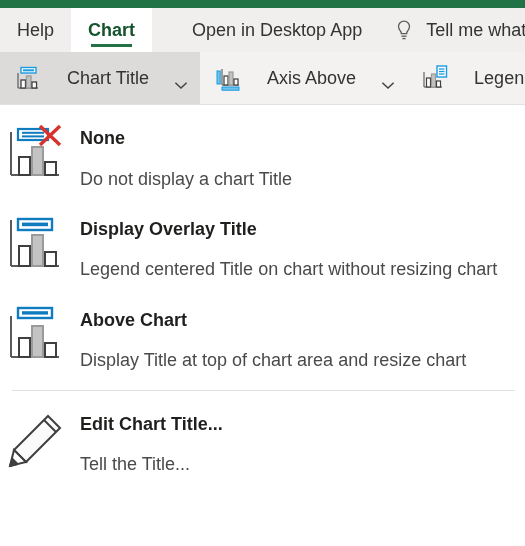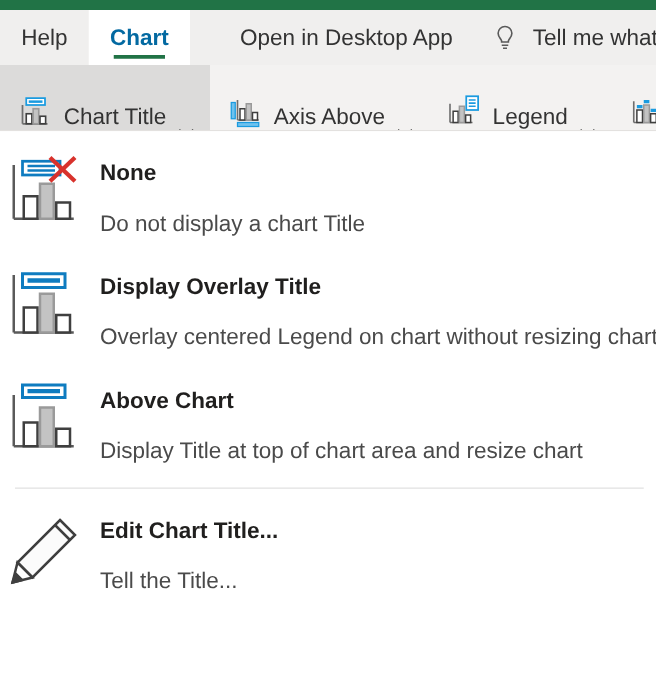--- a/index.html
+++ b/index.html
@@ -35,21 +35,21 @@
     align-items: center;
     padding: 0 17px;
     font-size: 18px;
     color: #333333;
     position: relative;
     cursor: default;
     white-space: nowrap;
   }
   .tab.active {
     background: #ffffff;
-    color: #0369a1;
+    color: #14532d;
     font-weight: 600;
   }
   .tab.active .tab-underline {
     position: absolute;
     left: 20px;
     right: 20px;
     bottom: 5px;
     height: 3px;
     background: #217346;
   }
@@ -73,26 +73,27 @@
   .ribbon {
     height: 52px;
     background: #f3f2f1;
     display: flex;
     align-items: stretch;
     border-bottom: 1px solid #e3e1df;
     overflow: hidden;
   }
   .ribbon-btn {
     display: flex;
-    align-items: flex-end;
+    align-items: center;
     padding: 0 12px;
     font-size: 18px;
     color: #333333;
     white-space: nowrap;
     cursor: default;
+    gap: 16px;
   }
   .ribbon-btn.active {
     background: #dcdbda;
   }
   .ribbon-ico {
     width: 30px;
     height: 30px;
     margin-right: 9px;
     flex: 0 0 auto;
   }
@@ -289,21 +290,21 @@
         <line x1="7" y1="53" x2="55" y2="53" stroke="#5a5a5a" stroke-width="2"></line>
         <rect x="15" y="33" width="11" height="20" fill="#ffffff" stroke="#3f3f3f" stroke-width="2"></rect>
         <rect x="28" y="22" width="11" height="31" fill="#c3c3c3" stroke="#9a9a9a" stroke-width="2"></rect>
         <rect x="41" y="39" width="11" height="14" fill="#ffffff" stroke="#3f3f3f" stroke-width="2"></rect>
         <rect x="14" y="6" width="34" height="11" fill="#ffffff" stroke="#0f7cc0" stroke-width="2.4"></rect>
         <rect x="18" y="9.6" width="26" height="3.6" fill="#0f7cc0"></rect>
       </svg>
     </span>
     <span class="mi-text" style="display: block;">
       <span class="mi-title" style="display: block;">Display Overlay Title</span>
-      <span class="mi-desc" style="display: block;">Overlay centered Legend on chart without resizing chart</span>
+      <span class="mi-desc" style="display: block;">Legend centered Title on chart without resizing chart</span>
     </span>
   </div>
 
   <div class="menu-item">
     <span class="mi-icon">
       <svg viewBox="0 0 64 62" width="64" height="62">
         <line x1="7" y1="12" x2="7" y2="53" stroke="#5a5a5a" stroke-width="2"></line>
         <line x1="7" y1="53" x2="55" y2="53" stroke="#5a5a5a" stroke-width="2"></line>
         <rect x="15" y="34" width="11" height="19" fill="#ffffff" stroke="#3f3f3f" stroke-width="2"></rect>
         <rect x="28" y="22" width="11" height="31" fill="#c3c3c3" stroke="#9a9a9a" stroke-width="2"></rect>

